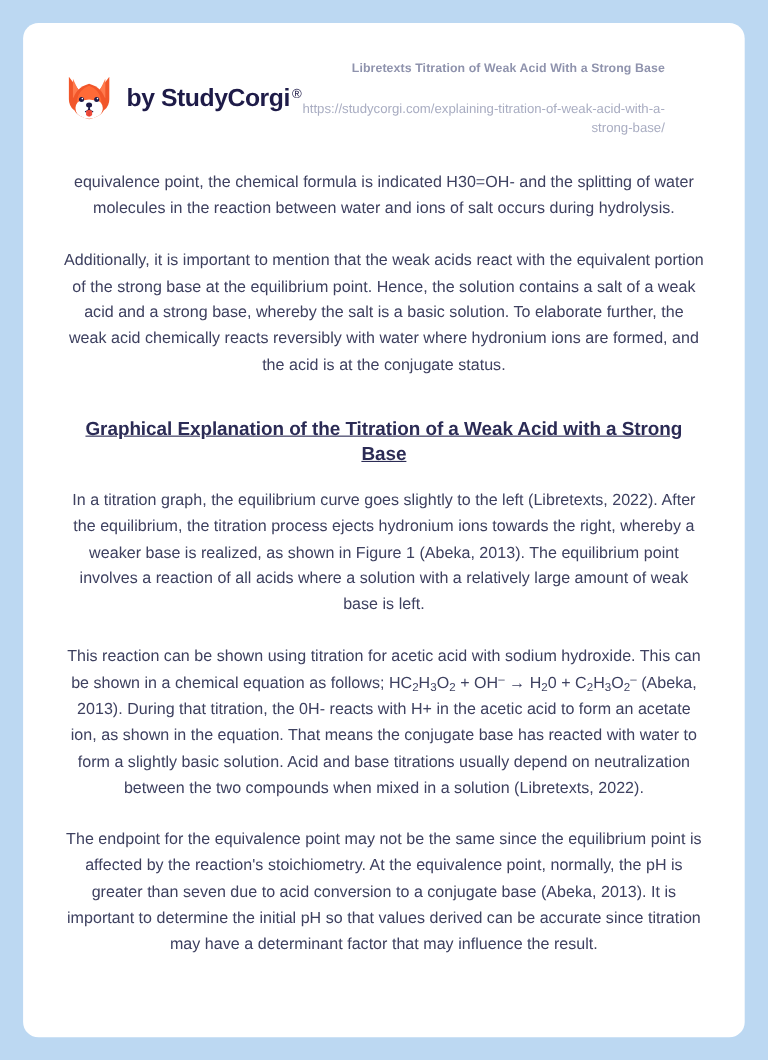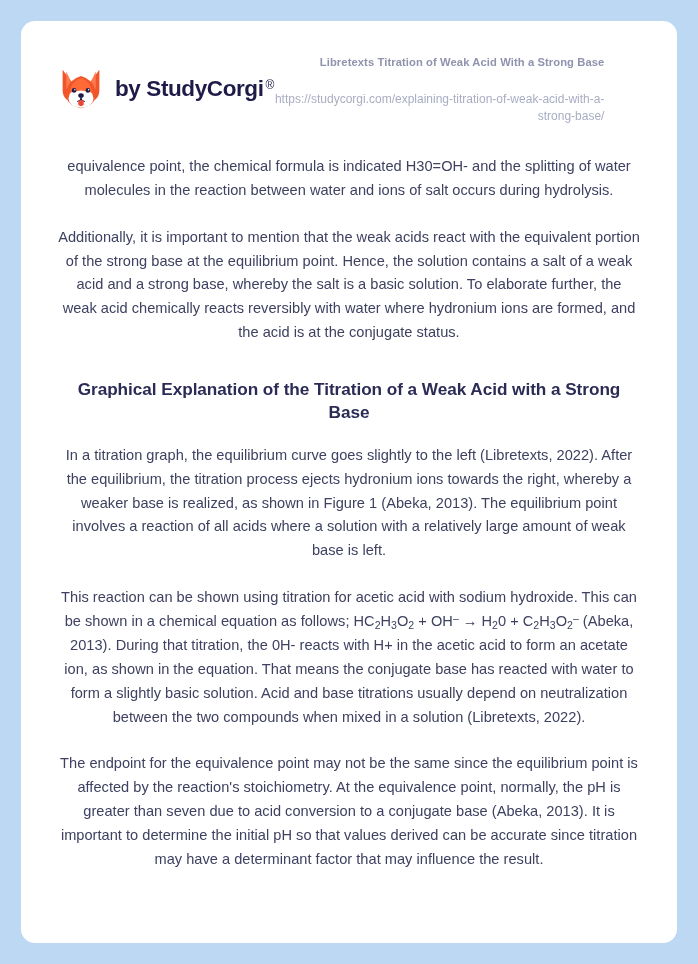--- a/index.html
+++ b/index.html
@@ -92,20 +92,21 @@
     letter-spacing: 0.02px;
   }
   p.para:last-child { margin-bottom: 0; }
   h2.section-heading {
     font-size: 17.2px;
     font-weight: bold;
     color: #2b2b55;
     line-height: 1.38;
     margin: 33px 0 19px 0;
     letter-spacing: -0.05px;
+    text-decoration: underline;
   }
   sub { font-size: 0.72em; vertical-align: -0.28em; }
   sup { font-size: 0.72em; vertical-align: 0.42em; }
 </style>
 </head>
 <body>
 
 <div class="page-card">
 
   <div class="doc-header">

